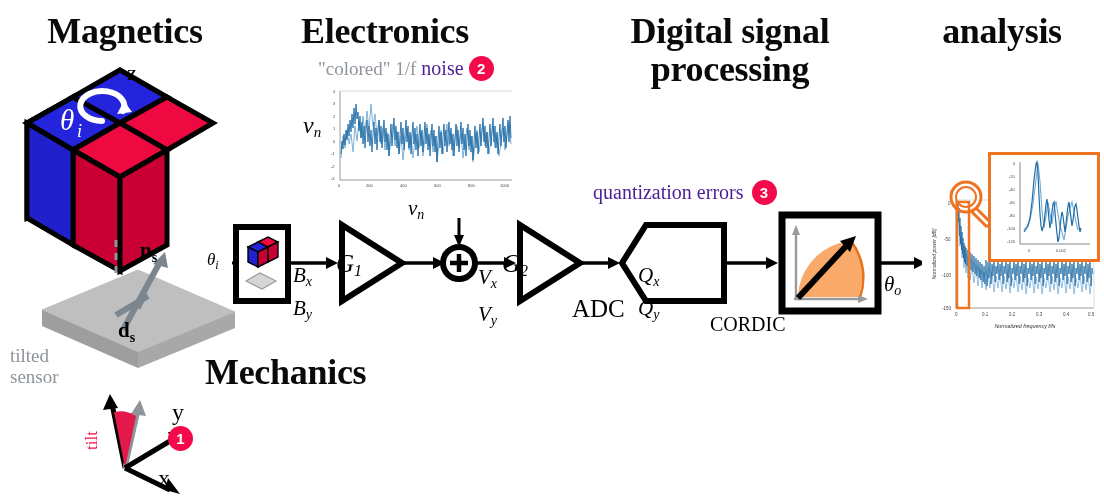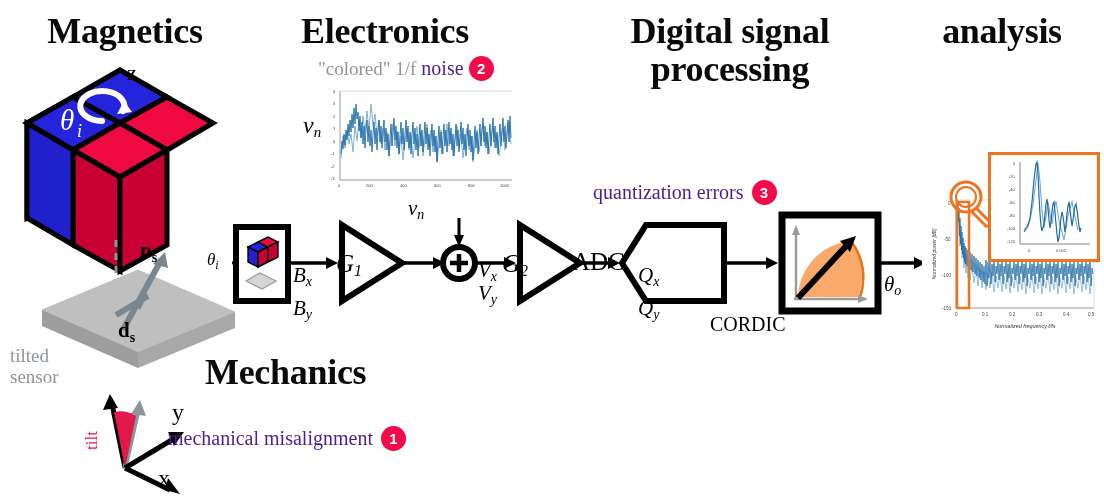--- a/index.html
+++ b/index.html
@@ -7,21 +7,21 @@
        font-family:"Liberation Serif", serif; color:#000;}
   .abs{position:absolute;}
   .title{font-family:"Liberation Serif",serif;font-weight:bold;font-size:36px;
          line-height:38px;color:#0a0a0a;letter-spacing:-0.3px;text-align:center;}
   .redtxt{color:#4c1d95;font-family:"Liberation Serif",serif;font-size:20px;}
   .graytxt{color:#8e9499;font-family:"Liberation Serif",serif;font-size:19px;}
   .badge{width:25px;height:25px;border-radius:50%;background:#f40a4a;color:#fff;
          font-family:"Liberation Sans",sans-serif;font-weight:bold;font-size:15px;
          display:flex;align-items:center;justify-content:center;}
   .mathi{font-family:"Liberation Serif",serif;font-style:italic;font-size:17px;}
-  .blocklbl{font-family:"Liberation Serif",serif;font-size:25px;}
+  .blocklbl{font-family:"Liberation Serif",serif;font-size:25px;margin-top:47px;}
   .cordiclbl{font-family:"Liberation Serif",serif;font-size:20px;}
   .sensorlbl{color:#8e9499;font-family:"Liberation Serif",serif;font-size:19px;
              line-height:21px;}
   .vecbold{font-family:"Liberation Serif",serif;font-weight:bold;font-size:21px;}
   .tiltlbl{color:#ef0b47;font-family:"Liberation Serif",serif;font-size:17px;
            transform:rotate(-90deg);transform-origin:left top;}
   svg{display:block;overflow:visible;}
 </style>
 </head>
 <body>
@@ -143,21 +143,20 @@
   <text x="102" y="30" font-family="Liberation Serif, serif" font-size="24">y</text>
   <text x="88" y="96" font-family="Liberation Serif, serif" font-size="24">x</text>
 </svg>
 </div>
 
 <div class="abs" style="left:82px;top:450px;">
   <div class="tiltlbl">tilt</div>
 </div>
 
 <div class="abs" style="left:168px;top:426px;display:flex;align-items:center;gap:8px;">
-  <span class="redtxt">mechanical misalignment</span>
   <span class="badge">1</span>
 </div>
 
 <div class="abs" style="left:318px;top:56px;display:flex;align-items:center;gap:5px;">
   <span class="graytxt">"colored" 1/f </span>
   <span class="redtxt">noise</span>
   <span class="badge">2</span>
 </div>
 
 <div class="abs" style="left:300px;top:86px;">
@@ -288,21 +287,21 @@
 
 <div class="abs" style="left:293px;top:262px;line-height:27px;">
   <div><span class="mathi" style="font-size:21px;">B</span><sub class="mathi" style="font-size:14px;">x</sub></div>
   <div><span class="mathi" style="font-size:21px;">B</span><sub class="mathi" style="font-size:14px;">y</sub></div>
 </div>
 
 <div class="abs" style="left:324px;top:250px;margin-left:12px;">
   <span class="mathi" style="font-size:25px;">G</span><sub class="mathi" style="font-size:16px;">1</sub>
 </div>
 
-<div class="abs" style="left:478px;top:262px;line-height:17px;">
+<div class="abs" style="left:478px;top:262px;line-height:31px;">
   <div><span class="mathi" style="font-size:21px;">V</span><sub class="mathi" style="font-size:14px;">x</sub></div>
   <div><span class="mathi" style="font-size:21px;">V</span><sub class="mathi" style="font-size:14px;">y</sub></div>
 </div>
 
 <div class="abs" style="left:502px;top:250px;">
   <span class="mathi" style="font-size:25px;">G</span><sub class="mathi" style="font-size:16px;">2</sub>
 </div>
 
 <div class="abs blocklbl" style="left:572px;top:248px;">
   <span>ADC</span>

